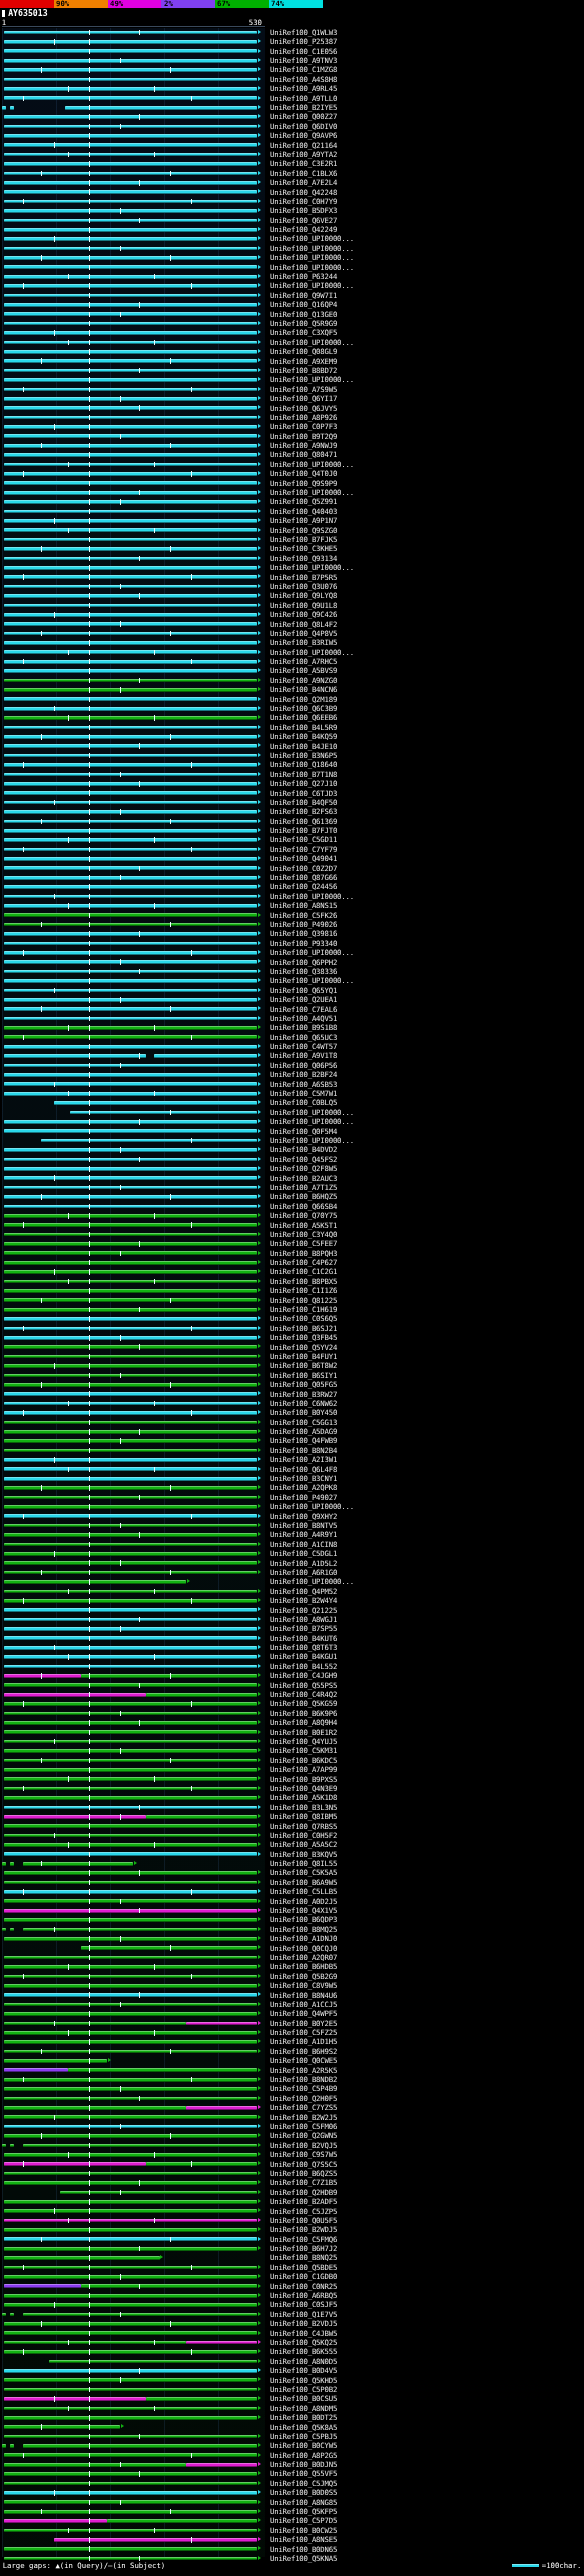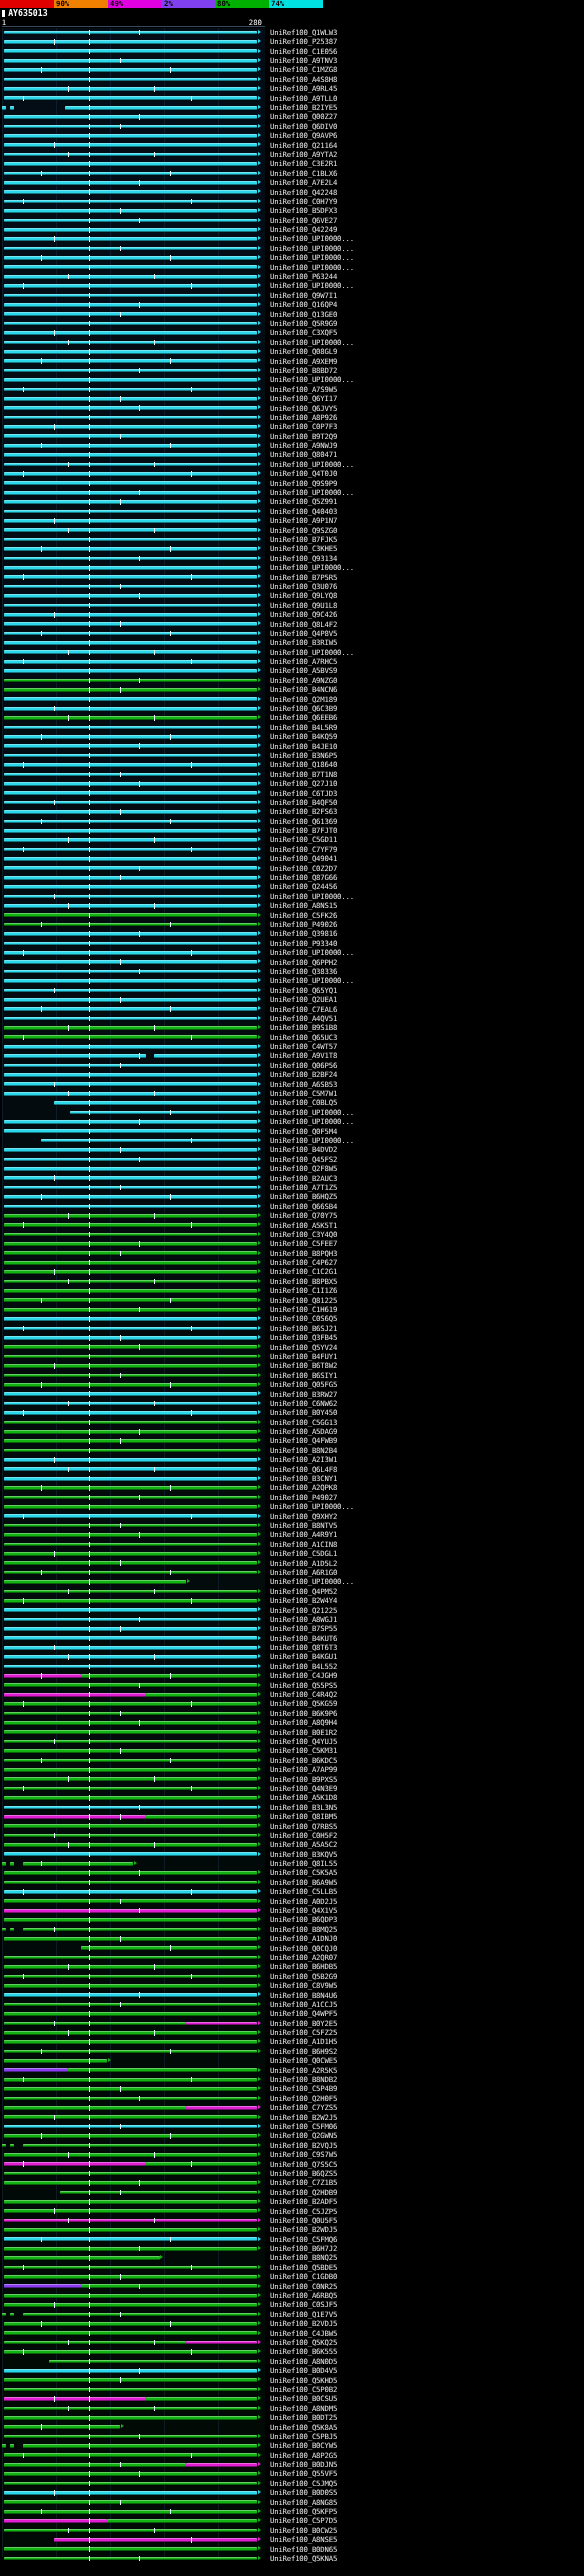--- a/index.html
+++ b/index.html
@@ -43,32 +43,32 @@
   <div id="scale-bar">
       <div class="scale-seg" style="background: rgb(224, 0, 0);"></div>
       <div class="scale-seg" style="background: rgb(240, 128, 0);"></div>
       <div class="scale-seg" style="background: rgb(224, 0, 224);"></div>
       <div class="scale-seg" style="background: rgb(128, 64, 240);"></div>
       <div class="scale-seg" style="background: rgb(0, 176, 0);"></div>
       <div class="scale-seg" style="background: rgb(0, 224, 224);"></div>
       <div class="scale-label" style="left: 56px;">90%</div>
       <div class="scale-label" style="left: 110px;">49%</div>
       <div class="scale-label" style="left: 164px;">2%</div>
-      <div class="scale-label" style="left: 217px;">80%</div>
+      <div class="scale-label" style="left: 217px;">67%</div>
       <div class="scale-label" style="left: 271px;">74%</div>
     </div>
 
   <div id="query-line">
     <span id="query-marker"></span>
     <span>AY635013</span>
   </div>
 
   <div id="ruler">
     <span class="start">1</span>
-    <span class="end">280</span>
+    <span class="end">530</span>
     <span id="ruler-line"></span>
   </div>
 
   <div id="plot-bg"></div>
 
   <div id="rows">
       <div class="align-row">
         <div class="row-plot">
           <div class="bar" style="left: 1%; width: 96%; background: rgb(42, 216, 234);"></div>
           <div class="tick" style="left: 33%;"></div>
@@ -2511,15 +2511,22 @@
         <div class="row-plot">
           <div class="bar" style="left: 1%; width: 96%; background: rgb(18, 178, 18);"></div>
           <div class="tick" style="left: 33%;"></div>
           <div class="tick" style="left: 52%;"></div>
           <div class="arrow" style="left: 97.3%; border-left-color: rgb(18, 178, 18);"></div>
         </div>
         <div class="row-label">UniRef100_Q5KNA5</div>
       </div>
     </div>
 
+  <div id="footer">
+    <span id="gaps-legend">Large gaps: ▲(in Query)/—(in Subject)</span>
+    <span id="bar-scale">
+      <span id="bar-scale-swatch"></span>
+      <span>=100char.</span>
+    </span>
+  </div>
 
 </div>
 
 
 </body></html>

